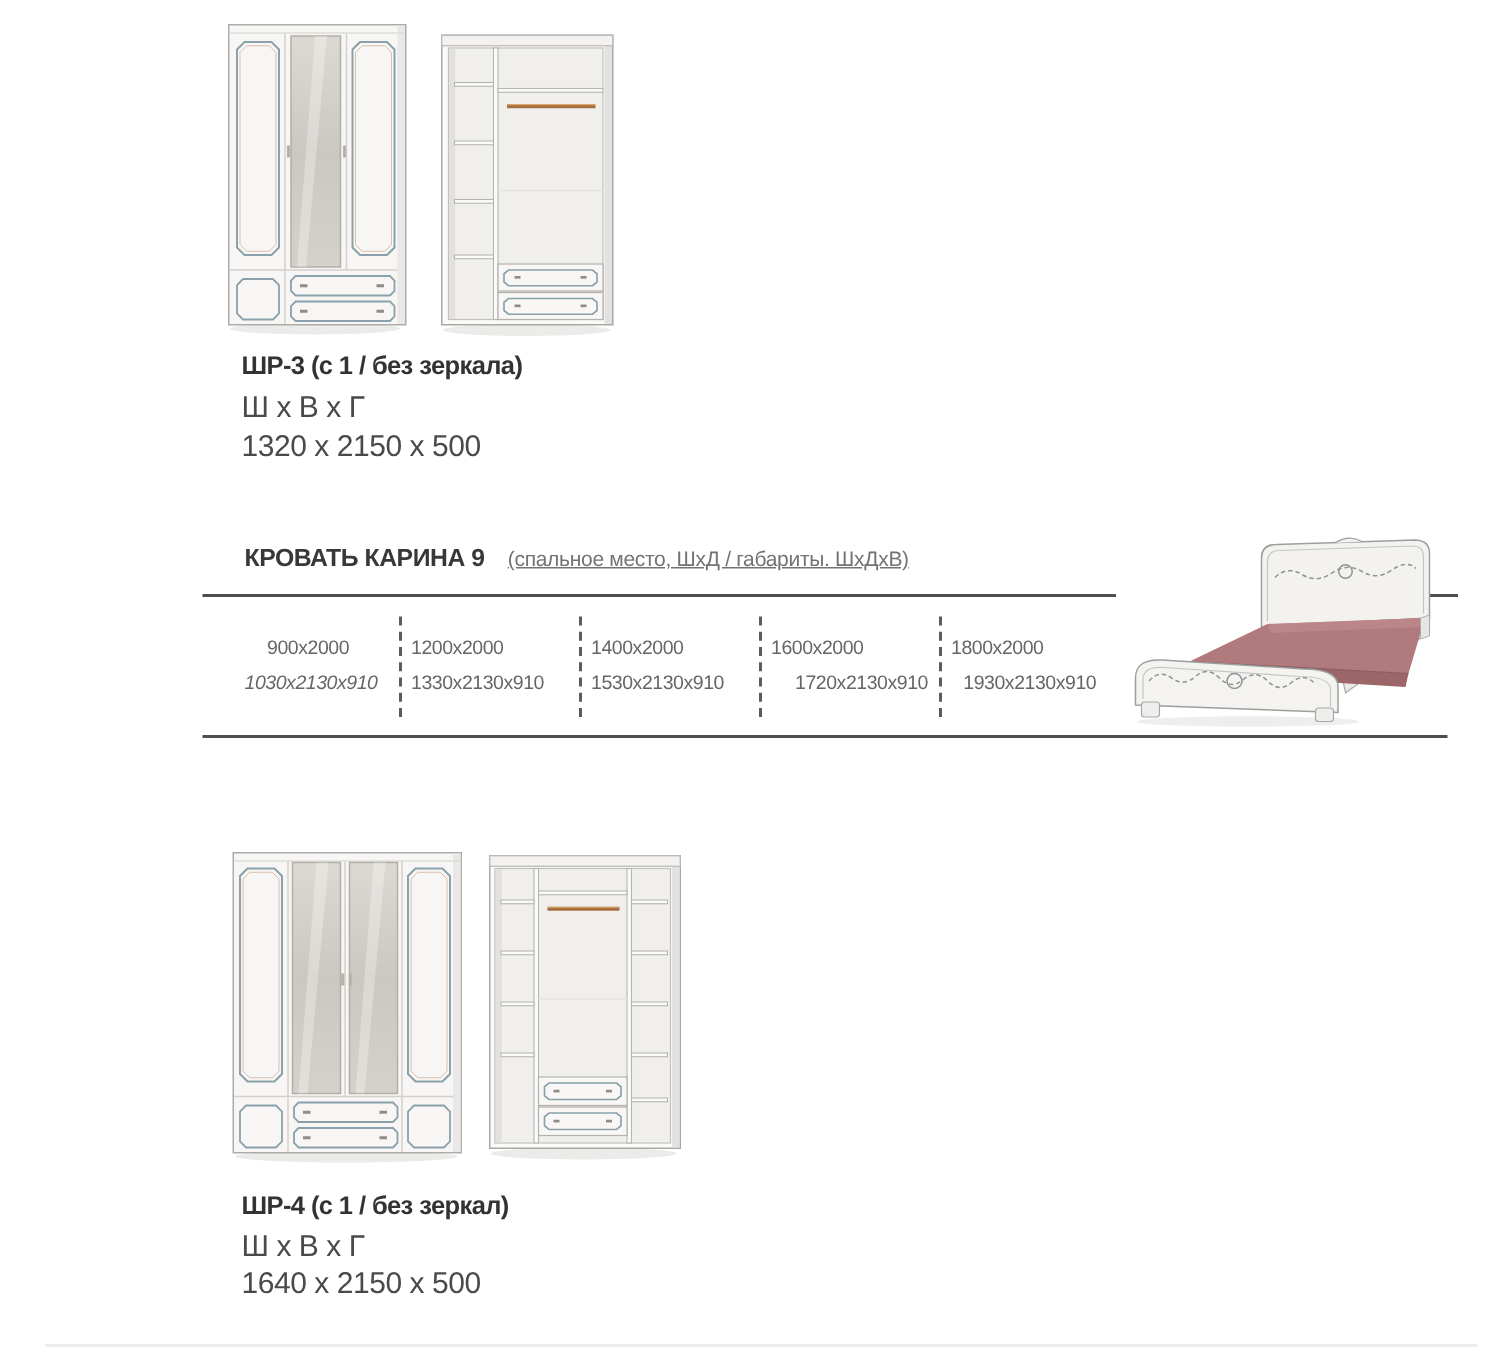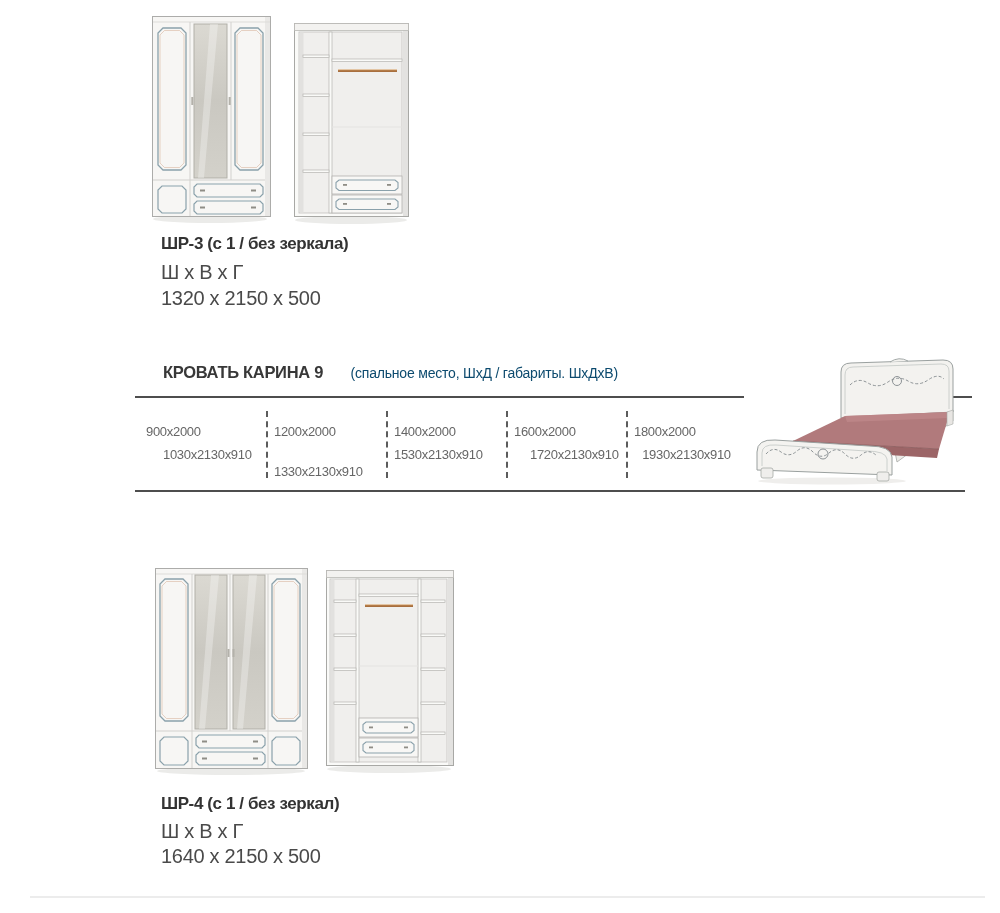--- a/index.html
+++ b/index.html
@@ -3,21 +3,21 @@
 <meta charset="utf-8">
 <style>
   html,body{margin:0;padding:0;background:#fff;}
   .page{position:relative;width:992px;height:913px;background:#ffffff;overflow:hidden;
         font-family:"Liberation Sans", sans-serif;}
   .abs{position:absolute;}
   .prod-name{font-size:17px;font-weight:700;color:#333;letter-spacing:-0.4px;white-space:nowrap;}
   .prod-sub{font-size:20px;font-weight:400;color:#4a4a4a;letter-spacing:-0.3px;white-space:nowrap;}
   .bed-title{white-space:nowrap;}
   .bed-title .bt-b{font-size:16.5px;font-weight:700;color:#383838;letter-spacing:-0.3px;}
-  .bed-title .bt-n{font-size:14px;font-weight:400;color:#0c4a6e;letter-spacing:-0.2px;margin-left:23px;}
+  .bed-title .bt-n{font-size:14px;font-weight:400;color:#737373;letter-spacing:-0.2px;margin-left:11px;text-decoration:underline;}
   .rule{position:absolute;height:2px;background:#4e4e4e;}
   .vsep{position:absolute;width:0;height:67px;top:411px;border-left:2px dashed #5c5c5c;}
   .cell{position:absolute;font-size:13px;color:#666;letter-spacing:-0.3px;white-space:nowrap;width:105px;}
   .noise-line{position:absolute;height:2px;background:#ececec;}
   figure{margin:0;padding:0;}
 </style>
 </head>
 <body>
 
 <div class="page">
@@ -101,24 +101,24 @@
   <div class="abs bed-title" style="left:163px;top:363px;">
     <span class="bt-b">КРОВАТЬ КАРИНА 9</span>
     <span class="bt-n">(спальное место, ШхД / габариты. ШхДхВ)</span>
   </div>
 
   <div class="vsep" style="left:266px;"></div>
   <div class="vsep" style="left:386px;"></div>
   <div class="vsep" style="left:506px;"></div>
   <div class="vsep" style="left:626px;"></div>
 
-  <div class="cell" style="left:146px;top:424px;">900х2000</div>
-  <div class="cell" style="left:163px;top:447px;">1030х2130х910</div>
+  <div class="cell" style="left:178px;top:424px;">900х2000</div>
+  <div class="cell" style="left:163px;top:447px;font-style:italic;">1030х2130х910</div>
   <div class="cell" style="left:274px;top:424px;">1200х2000</div>
-  <div class="cell" style="left:274px;top:447px;margin-top:17px;">1330х2130х910</div>
+  <div class="cell" style="left:274px;top:447px;">1330х2130х910</div>
   <div class="cell" style="left:394px;top:424px;">1400х2000</div>
   <div class="cell" style="left:394px;top:447px;">1530х2130х910</div>
   <div class="cell" style="left:514px;top:424px;">1600х2000</div>
   <div class="cell" style="left:530px;top:447px;">1720х2130х910</div>
   <div class="cell" style="left:634px;top:424px;">1800х2000</div>
   <div class="cell" style="left:634px;top:447px;text-align:center;">1930х2130х910</div>
 
   <figure class="abs" style="left:744px;top:354px;width:230px;height:134px;">
     <svg width="230" height="134" viewBox="0 0 230 134">
       <rect x="0" y="0" width="205" height="134" fill="#ffffff"></rect>

